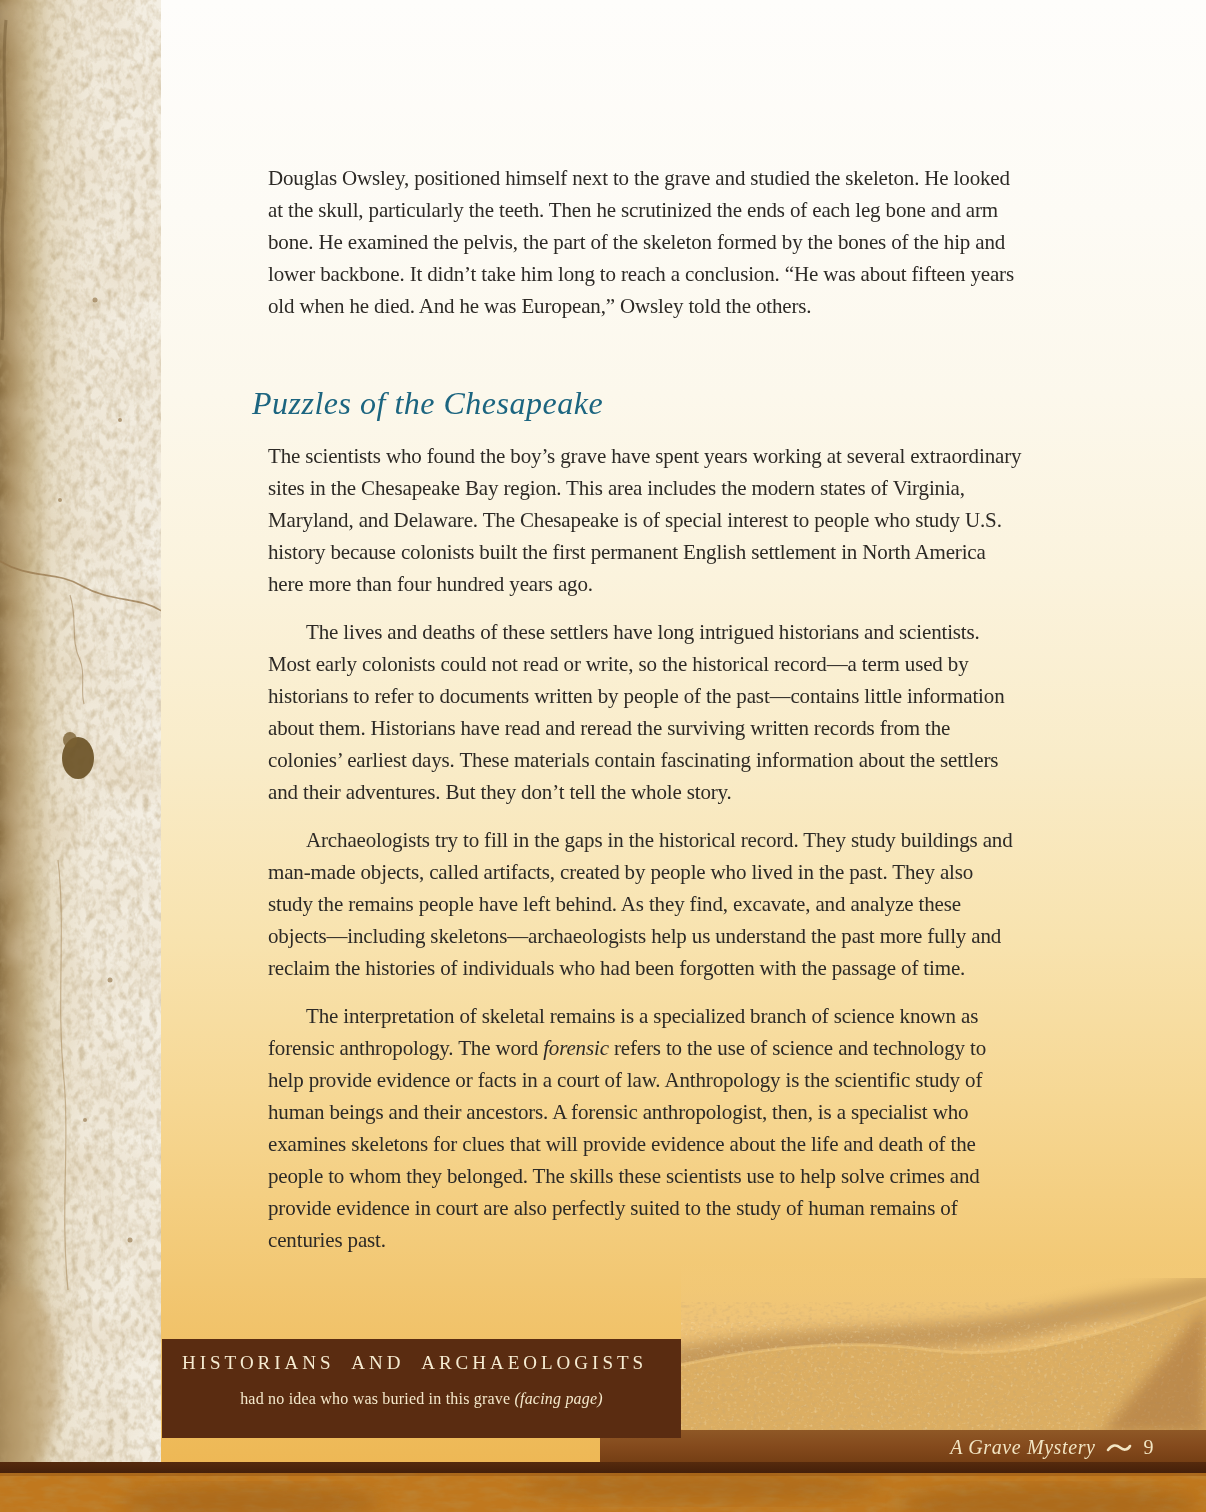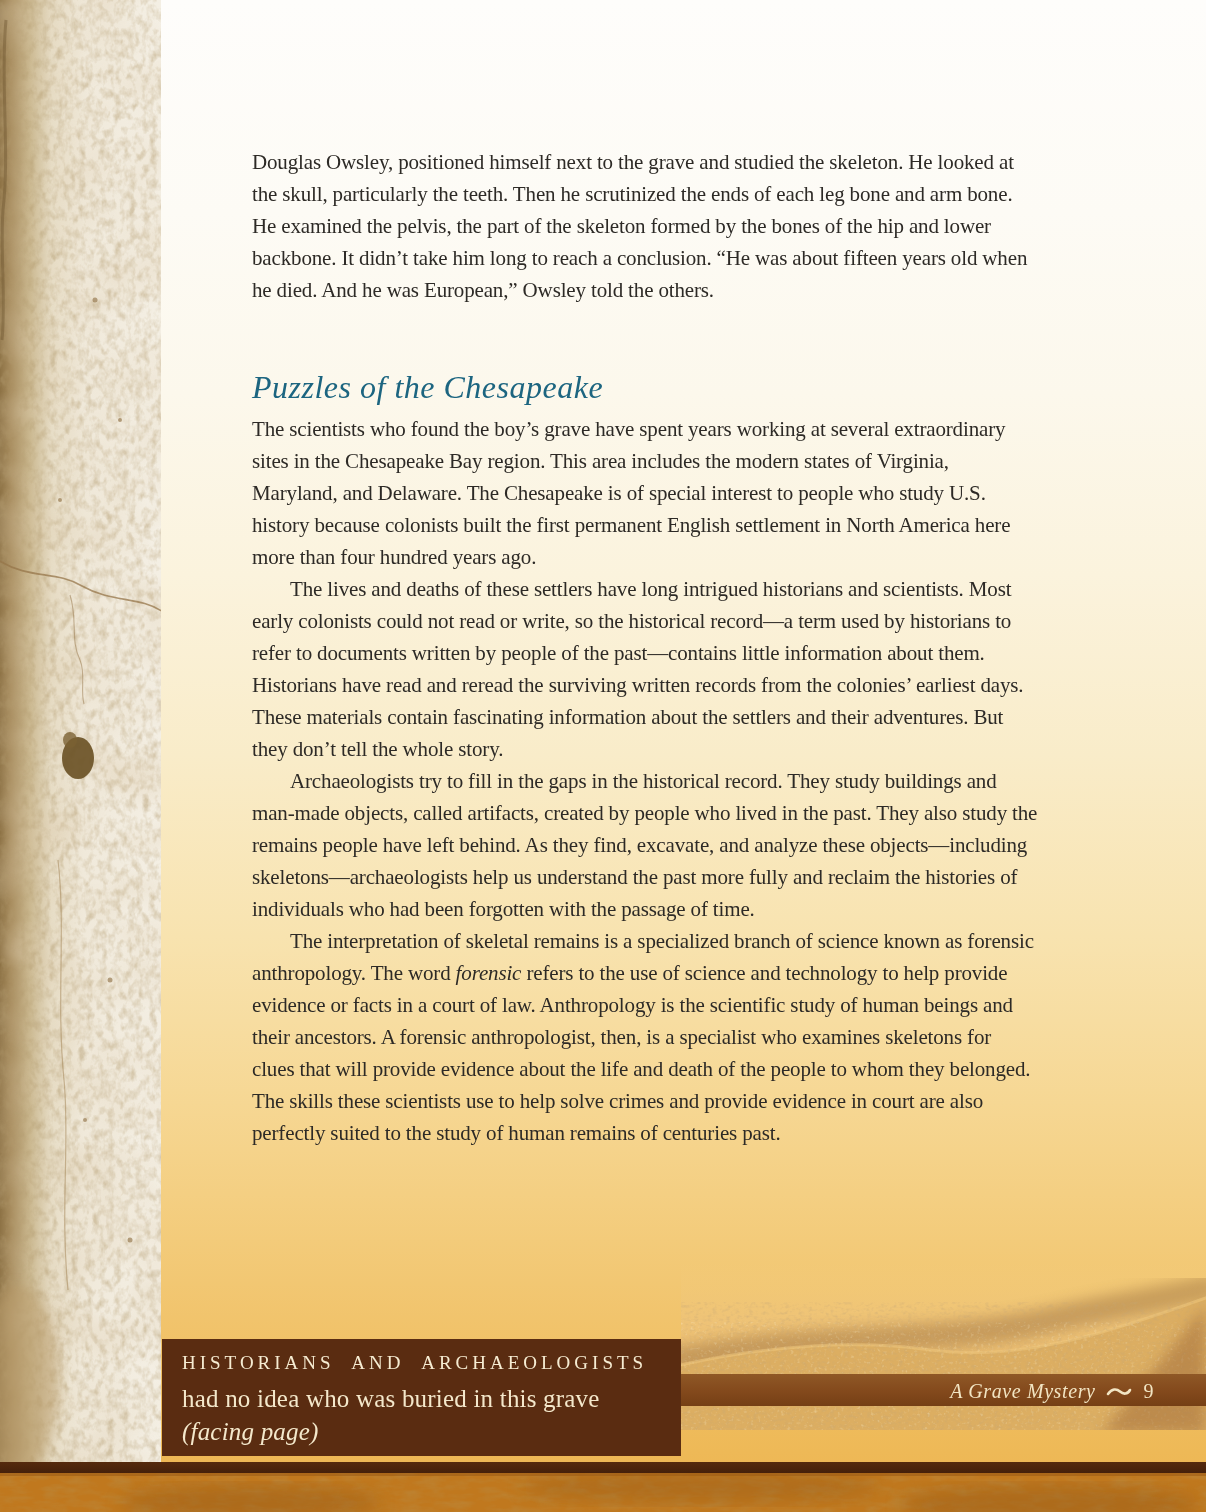--- a/index.html
+++ b/index.html
@@ -13,41 +13,41 @@
   }
   [data-name]{box-sizing:border-box;}
 
   #bone-strip{position:absolute;left:0;top:0;z-index:2;}
   #sand-photo{position:absolute;left:681px;top:1262px;z-index:1;}
 
   #text-col{
     position:absolute;left:252px;top:146px;width:786px;z-index:2;
     color:#2d2a26;font-size:21px;line-height:32px;letter-spacing:-0.15px;
   }
-  #text-col p{margin:0;}
+  #text-col p{margin:16px;}
   #text-col p.indent{text-indent:38px;}
   #section-heading{
     margin:60px 0 5px 0;
     font-size:32px;line-height:42px;font-style:italic;font-weight:500;
     color:#1c6580;letter-spacing:0.5px;
   }
   .inline-italic{font-style:italic;}
 
   #caption-box{
-    position:absolute;left:162px;top:1339px;width:519px;height:117px;z-index:3;
+    position:absolute;left:162px;top:1339px;width:519px;height:99px;z-index:3;
     background:#5a2c11;color:#f4e8cb;padding:12px 20px 15px 20px;
   }
   .cap-lead{
     font-size:19px;line-height:24px;letter-spacing:4px;word-spacing:9px;
     color:#f6ecd2;margin-bottom:7px;white-space:nowrap;
   }
-  .cap-line{font-size:25px;line-height:33px;letter-spacing:0.2px;}
+  .cap-line{font-size:16px;line-height:33px;letter-spacing:0.2px;text-align:center;}
 
   #footer-band{
-    position:absolute;left:600px;top:1374px;width:606px;height:32px;z-index:1;
+    position:absolute;left:600px;top:1430px;width:606px;height:32px;z-index:1;
     background:linear-gradient(180deg,#8f5826 0%,#83491c 55%,#753f15 100%);
     color:#f2e5c3;font-size:20px;line-height:32px;
     text-align:right;padding-right:52px;white-space:nowrap;
   }
   .ft-title{font-style:italic;letter-spacing:0.6px;}
   .ft-sep{display:inline-block;margin:0 12px 0 10px;vertical-align:1px;}
   .ft-num{letter-spacing:0.5px;}
 
   #dark-strip{
     position:absolute;left:0;top:1462px;width:1206px;height:11px;z-index:4;

